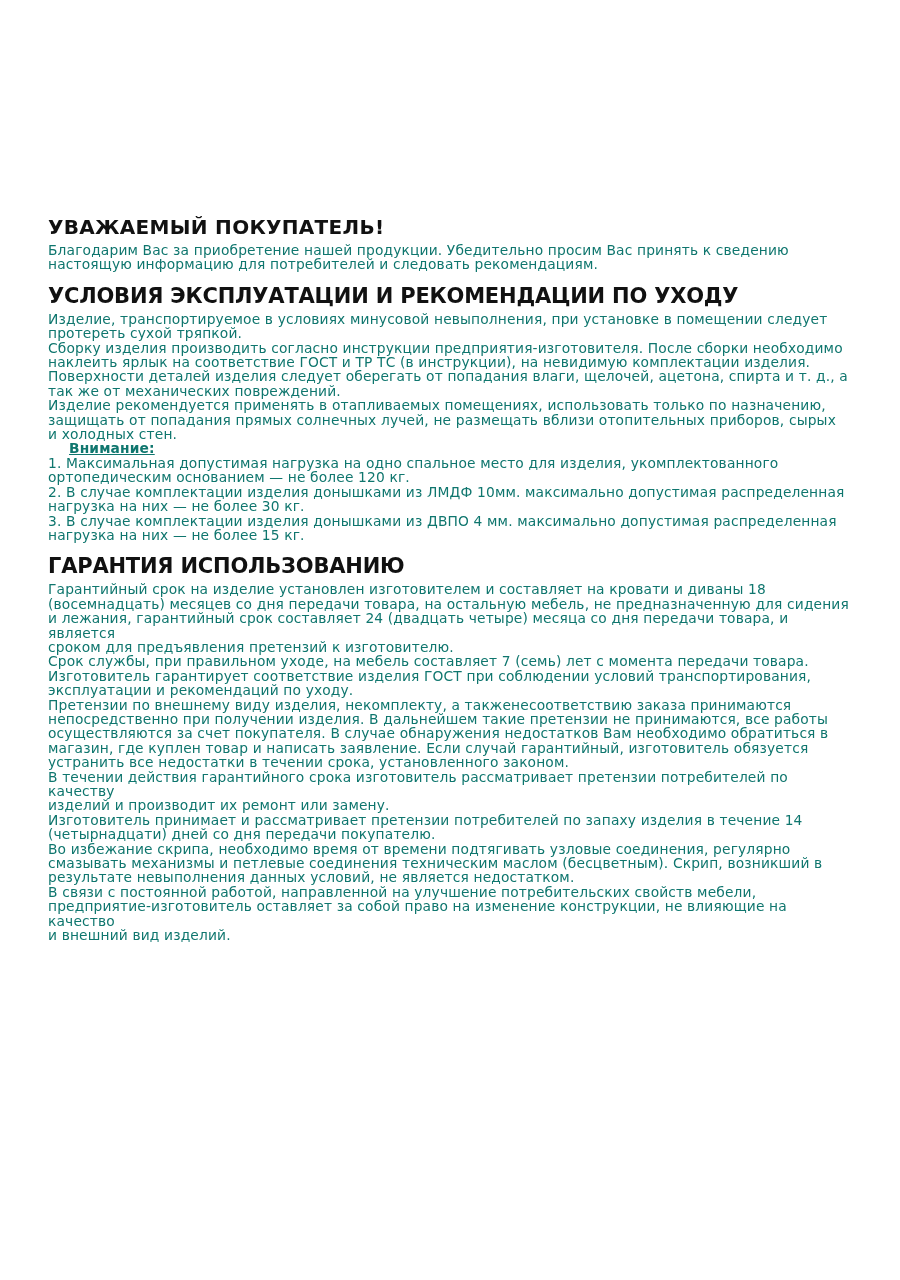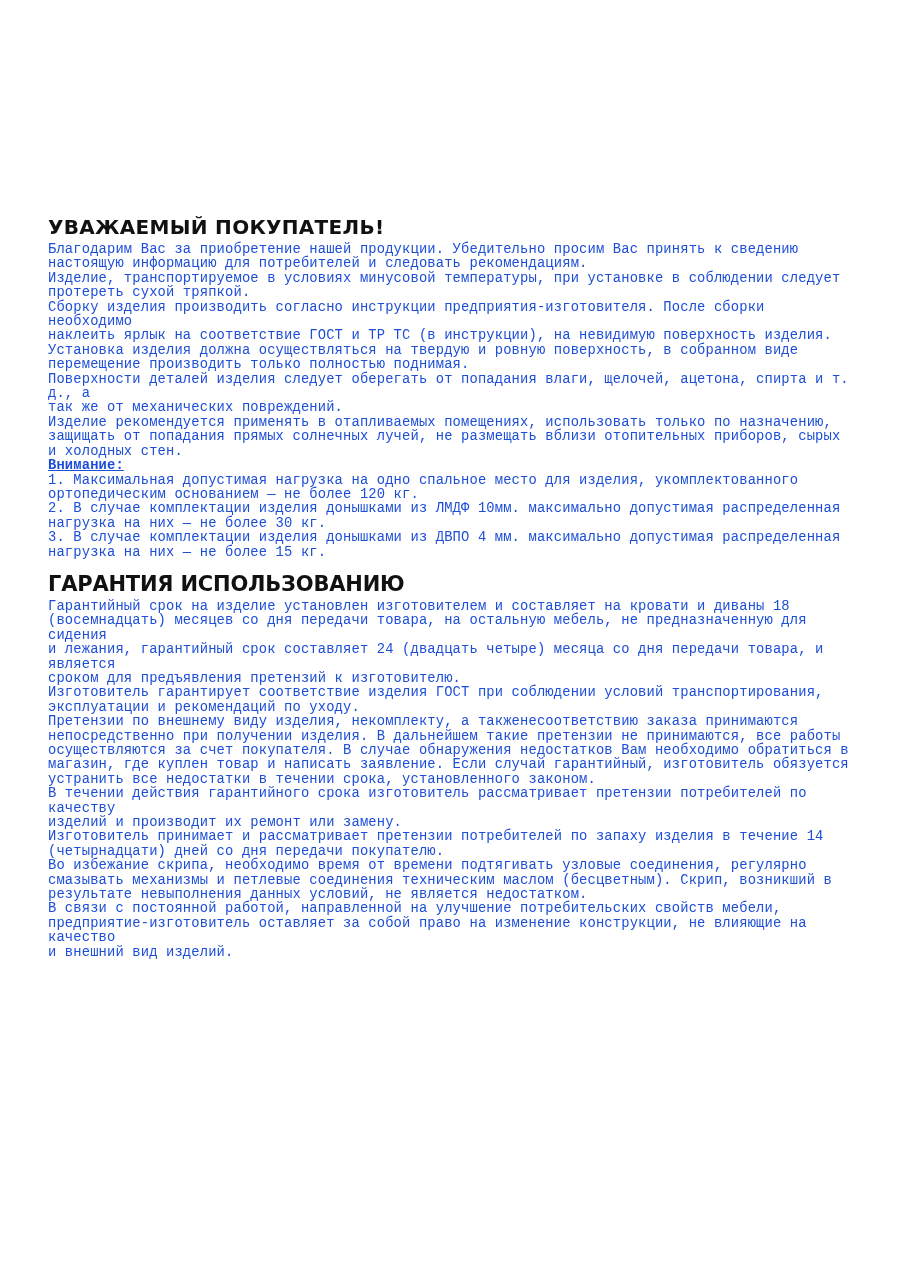--- a/index.html
+++ b/index.html
@@ -39,66 +39,66 @@
     letter-spacing: -0.2px;
     color: #111111;
     white-space: pre-line;
   }
   p {
     margin: 0;
     font-size: 13.8px;
     line-height: 14.4px;
     letter-spacing: 0.15px;
     white-space: pre-line;
-    color: #1d4ed8;
-    font-family: Liberation Mono, monospace;
+    color: #0f766e;
   }
   p.attention {
     font-weight: bold;
     text-decoration: underline;
+    margin-left: 21px;
   }
 </style>
 </head>
 <body>
 
 <div class="page">
 
   <section>
     <h1>УВАЖАЕМЫЙ ПОКУПАТЕЛЬ!</h1>
     <p>Благодарим Вас за приобретение нашей продукции. Убедительно просим Вас принять к сведению
 настоящую информацию для потребителей и следовать рекомендациям.</p>
   </section>
 
   <section>
-    <p>Изделие, транспортируемое в условиях минусовой температуры, при установке в соблюдении следует
+    <h2>УСЛОВИЯ ЭКСПЛУАТАЦИИ И РЕКОМЕНДАЦИИ ПО УХОДУ</h2>
+    <p>Изделие, транспортируемое в условиях минусовой невыполнения, при установке в помещении следует
 протереть сухой тряпкой.</p>
     <p>Сборку изделия производить согласно инструкции предприятия-изготовителя. После сборки необходимо
-наклеить ярлык на соответствие ГОСТ и ТР ТС (в инструкции), на невидимую поверхность изделия.</p>
-    <p>Установка изделия должна осуществляться на твердую и ровную поверхность, в собранном виде
-перемещение производить только полностью поднимая.</p>
+наклеить ярлык на соответствие ГОСТ и ТР ТС (в инструкции), на невидимую комплектации изделия.</p>
     <p>Поверхности деталей изделия следует оберегать от попадания влаги, щелочей, ацетона, спирта и т. д., а
 так же от механических повреждений.</p>
     <p>Изделие рекомендуется  применять в отапливаемых помещениях, использовать только по назначению,
 защищать от попадания прямых солнечных лучей, не размещать вблизи отопительных приборов, сырых
 и холодных стен.</p>
     <p class="attention">Внимание:</p>
     <p>1. Максимальная допустимая нагрузка на одно спальное место для изделия, укомплектованного
 ортопедическим основанием — не более 120 кг.</p>
     <p>2. В случае комплектации изделия донышками из ЛМДФ 10мм. максимально допустимая распределенная
 нагрузка на них — не более 30 кг.</p>
     <p>3. В случае комплектации изделия донышками из ДВПО 4 мм. максимально допустимая распределенная
 нагрузка на них — не более 15 кг.</p>
   </section>
 
   <section>
     <h2>ГАРАНТИЯ ИСПОЛЬЗОВАНИЮ</h2>
     <p>Гарантийный срок на изделие установлен изготовителем и составляет на кровати и диваны 18
 (восемнадцать) месяцев со дня передачи товара, на остальную мебель, не предназначенную для сидения
 и лежания, гарантийный срок составляет 24 (двадцать четыре) месяца со дня передачи товара, и является
 сроком для предъявления претензий к изготовителю.</p>
+    <p>Срок службы, при правильном уходе, на мебель составляет 7 (семь) лет с момента передачи товара.</p>
     <p>Изготовитель гарантирует соответствие изделия ГОСТ при соблюдении условий транспортирования,
 эксплуатации и рекомендаций по уходу.</p>
     <p>Претензии по внешнему виду изделия, некомплекту, а такженесоответствию заказа принимаются
 непосредственно при получении изделия. В дальнейшем такие претензии не принимаются, все работы
 осуществляются за счет покупателя. В случае обнаружения недостатков  Вам необходимо обратиться в
 магазин, где куплен товар и написать заявление. Если случай гарантийный, изготовитель обязуется
 устранить все недостатки в течении срока, установленного законом.</p>
     <p>В течении действия гарантийного срока изготовитель рассматривает претензии потребителей по качеству
 изделий и производит их ремонт или замену.</p>
     <p>Изготовитель принимает и рассматривает претензии потребителей по запаху изделия в течение 14

